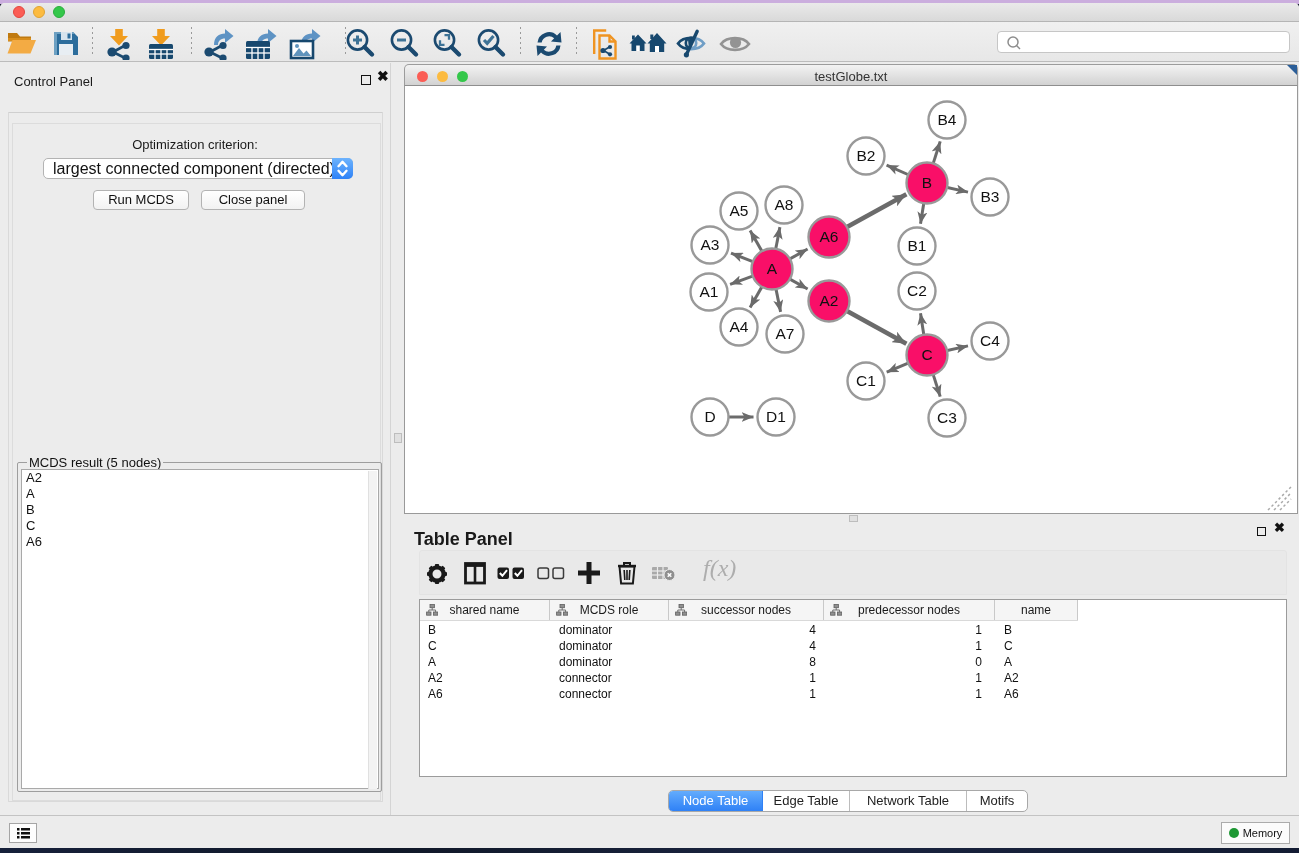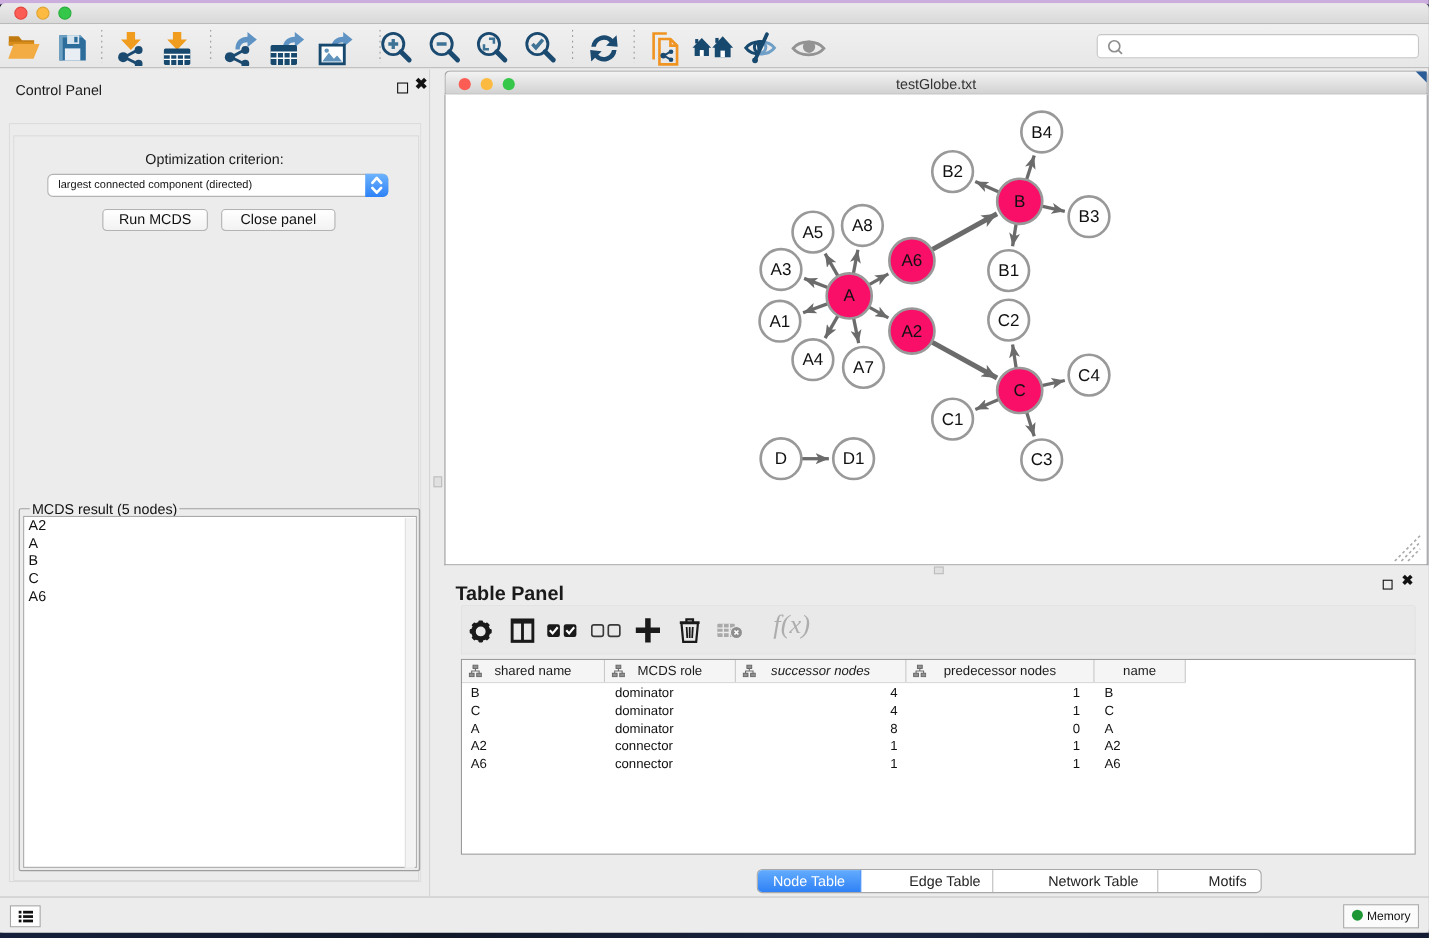--- a/index.html
+++ b/index.html
@@ -35,21 +35,21 @@
 .seg div:last-child{border-right:none;}
 .seg .sel{background:linear-gradient(#63acfd,#2f81f6);color:#fff;border-right-color:#2f81f6;}
 #cptabs{left:77px;top:34px;}
 #cptabs div{line-height:19px;}
 #cpbox{position:absolute;left:8px;top:49px;width:375px;height:690px;
   border:1px solid #d9d9d9;border-top:1px solid #cfcfcf;background:#ececec;border-radius:1px;}
 #cpinner{position:absolute;left:3px;top:10px;width:369px;height:678px;
   border:1px solid #dcdcdc;background:#ececec;}
 #optlabel{position:absolute;left:0;top:74px;width:100%;text-align:center;font-size:13px;color:#1a1a1a;}
 #dropdown{position:absolute;left:43px;top:95px;width:310px;height:21px;background:#fff;
-  border:1px solid #b3b3b3;border-radius:5px;font-size:10px;color:#111;line-height:19px;
+  border:1px solid #b3b3b3;border-radius:5px;font-size:16px;color:#111;line-height:19px;
   padding-left:9px;}
 #ddcap{position:absolute;right:-1px;top:-1px;width:21px;height:21px;border-radius:0 5px 5px 0;
   background:linear-gradient(#6db3fd,#2e82f7);}
 .btn{position:absolute;height:20px;background:linear-gradient(#ffffff,#f2f2f2);
   border:1px solid #b3b3b3;border-radius:4px;font-size:13px;color:#111;text-align:center;
   line-height:18px;}
 #grpbox{position:absolute;left:17px;top:399px;width:365px;height:330px;
   border:1px solid #9e9e9e;border-radius:2px;}
 #grplabel{position:absolute;left:9px;top:-8px;background:#ececec;padding:0 2px;
   font-size:13px;color:#111;}
@@ -75,21 +75,21 @@
 #tbar{position:absolute;left:15px;top:36px;width:868px;height:45px;
   background:#e9e9e9;border:1px solid #e3e3e3;border-radius:3px 3px 0 0;}
 #ttable{position:absolute;left:15px;top:85px;width:868px;height:178px;background:#fff;
   border:1px solid #9b9b9b;font-size:12px;color:#111;}
 #thead{position:absolute;left:0;top:0;height:21px;display:flex;background:#f5f5f5;
   border-bottom:1px solid #d9d9d9;}
 #thead .hc{position:relative;border-right:1px solid #c9c9c9;text-align:center;
   line-height:20px;font-size:12px;color:#1a1a1a;}
 .trow{position:absolute;left:0;width:866px;height:16px;line-height:16px;}
 .trow span{position:absolute;}
-#ttabs{left:284px;top:276px;gap:33px;}
+#ttabs{left:264px;top:276px;}
 #ttabs div{line-height:20px;}
 
 #statusbar{position:absolute;left:0;top:812px;width:1299px;height:33px;background:#ececec;
   border-top:1px solid #c3c3c3;}
 #listbtn{position:absolute;left:9px;top:7px;width:28px;height:20px;background:#fdfdfd;
   border:1px solid #a5a5a5;}
 #membtn{position:absolute;right:9px;top:6px;width:69px;height:22px;background:#fbfbfb;
   border:1px solid #ababab;font-size:11px;color:#111;line-height:20px;text-align:center;}
 #memdot{display:inline-block;width:10px;height:10px;border-radius:50%;background:#1d9733;
   vertical-align:-1px;margin-right:4px;}
@@ -456,21 +456,21 @@
         <div class="hc" style="width:119px;"><svg width="12" height="12" style="position:absolute;left:6px;top:4px;">
                 <g fill="#909090" stroke="#5f5f5f" stroke-width="0.8">
                   <rect x="4" y="0.5" width="4.4" height="3.2"></rect>
                   <rect x="0.6" y="8" width="4.4" height="3.2"></rect>
                   <rect x="7.4" y="8" width="4.4" height="3.2"></rect>
                 </g>
                 <g stroke="#6f6f6f" stroke-width="1" fill="none">
                   <path d="M6.2 3.7 v2.3 M2.8 8 v-2 h6.8 v2"></path>
                 </g>
               </svg>MCDS role</div>
-        <div class="hc" style="width:155px;font-style:italic;"><svg width="12" height="12" style="position:absolute;left:6px;top:4px;">
+        <div class="hc" style="width:155px;"><svg width="12" height="12" style="position:absolute;left:6px;top:4px;">
                 <g fill="#909090" stroke="#5f5f5f" stroke-width="0.8">
                   <rect x="4" y="0.5" width="4.4" height="3.2"></rect>
                   <rect x="0.6" y="8" width="4.4" height="3.2"></rect>
                   <rect x="7.4" y="8" width="4.4" height="3.2"></rect>
                 </g>
                 <g stroke="#6f6f6f" stroke-width="1" fill="none">
                   <path d="M6.2 3.7 v2.3 M2.8 8 v-2 h6.8 v2"></path>
                 </g>
               </svg>successor nodes</div>
         <div class="hc" style="width:171px;"><svg width="12" height="12" style="position:absolute;left:6px;top:4px;">

